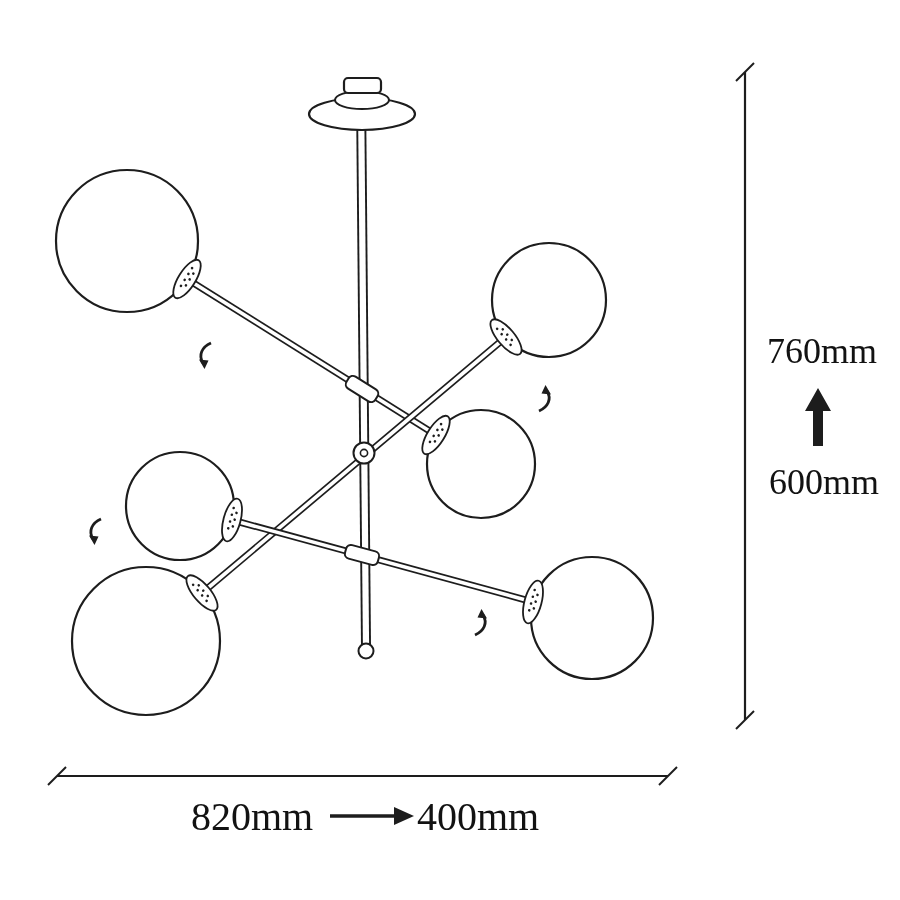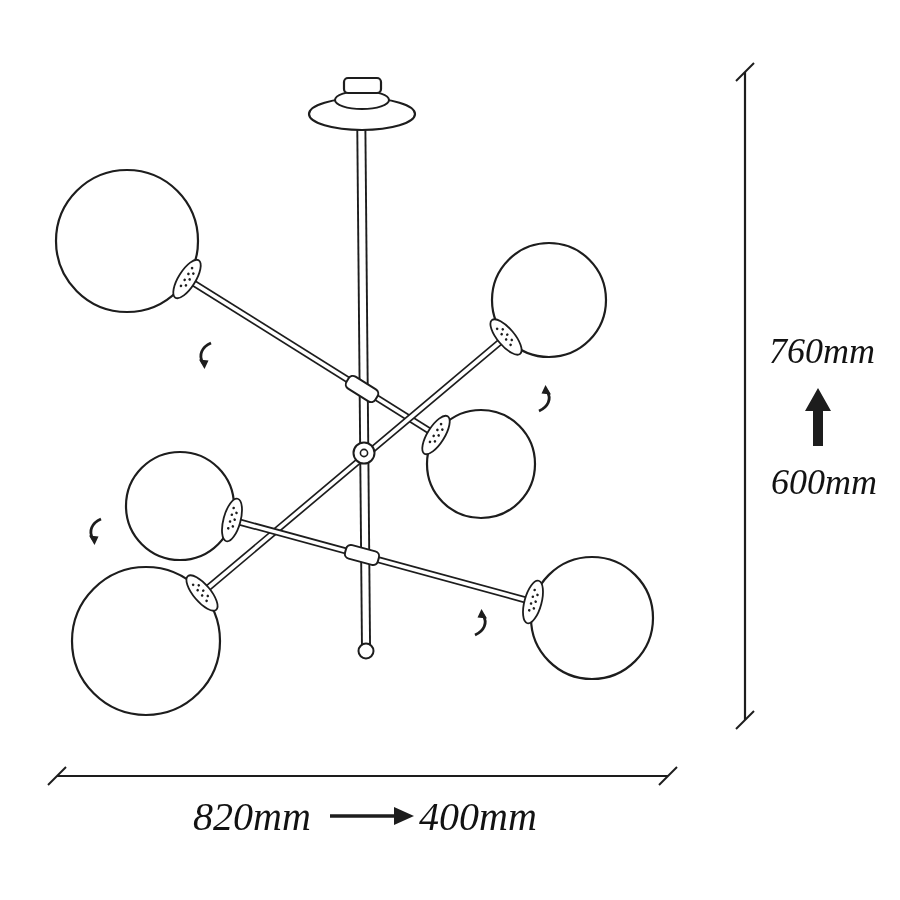--- a/index.html
+++ b/index.html
@@ -1,16 +1,16 @@
 <!DOCTYPE html>
 <html><head>
 <meta charset="utf-8">
 <style>
   html,body{margin:0;padding:0;background:#ffffff;}
-  .stage{width:900px;height:900px;position:relative;background:#ffffff;overflow:hidden;font-style:italic;}
+  .stage{width:900px;height:900px;position:relative;background:#ffffff;overflow:hidden;}
   svg{display:block;}
   .ink{stroke:#1d1d1d;}
   .fill-ink{fill:#1d1d1d;}
   .fill-white{fill:#ffffff;}
   .dim-text{
     font-family:"Liberation Serif","DejaVu Serif",serif;
     fill:#121212;
   }
 </style>
 </head>

